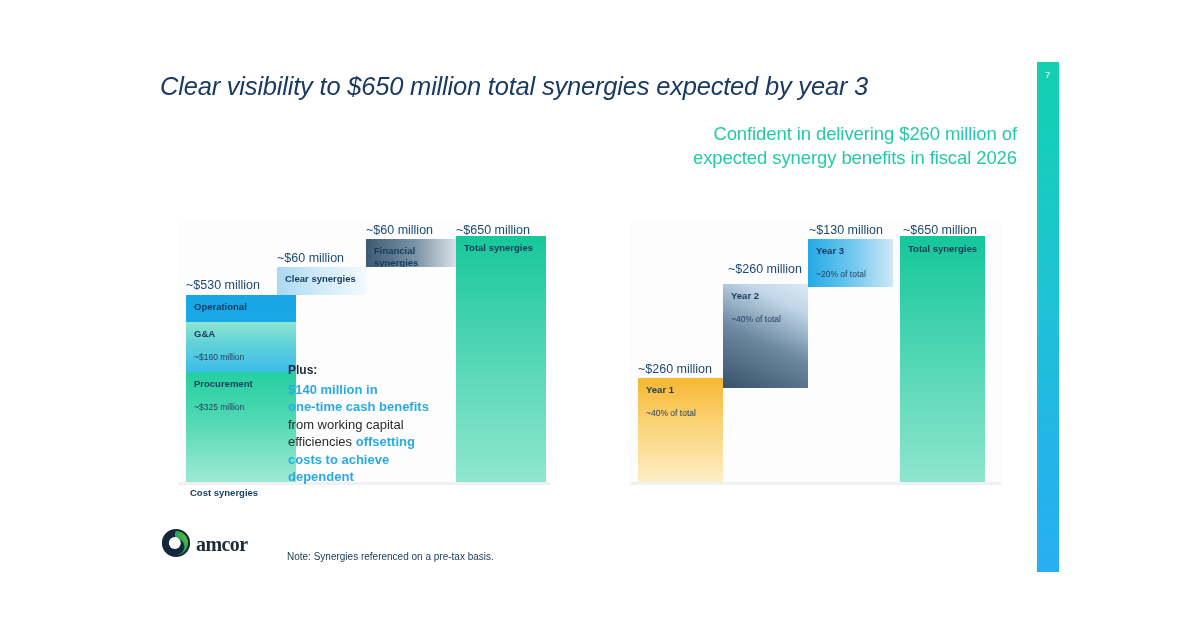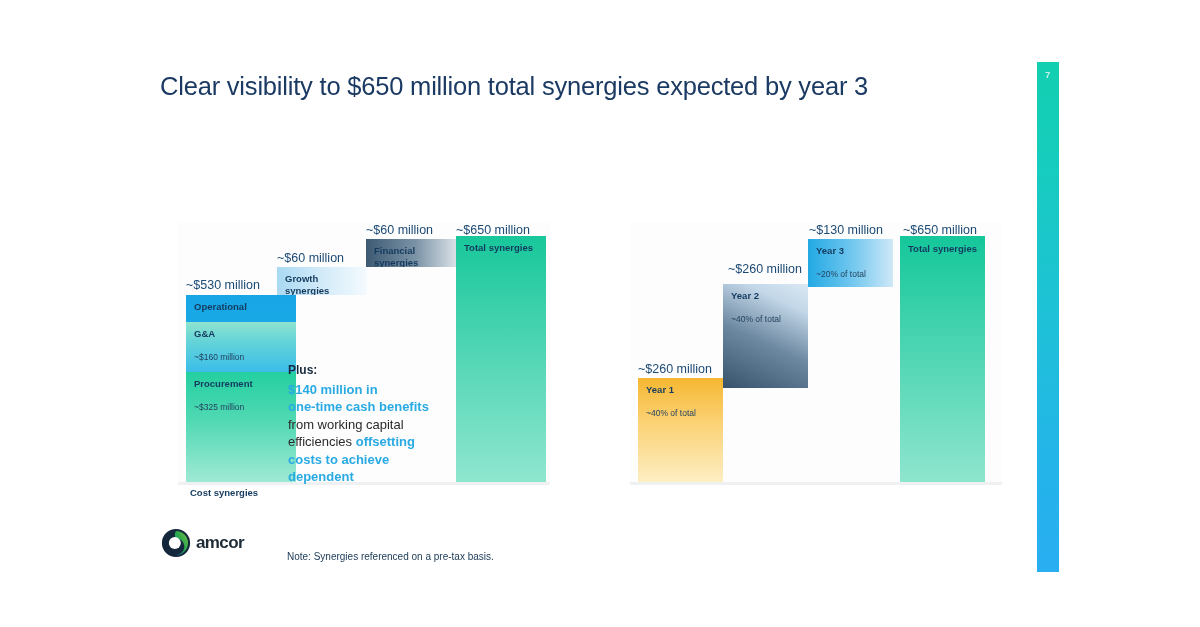--- a/index.html
+++ b/index.html
@@ -10,21 +10,21 @@
   .slide{position:relative;width:1200px;height:627px;background:#fff;}
 
   
   .page-rail{position:absolute;left:1037px;top:62px;width:22px;height:510px;
              background:linear-gradient(180deg,#13cfb0 0%,#16cdbd 18%,#1ec2d6 48%,#23b4e8 78%,#29aef2 100%);}
   .page-num{position:absolute;left:1037px;top:70px;width:22px;text-align:center;
             font-size:9px;font-weight:700;color:#c9f3ef;letter-spacing:.3px;}
 
   
   .title{position:absolute;left:160px;top:72px;width:860px;
-         font-size:25.5px;font-weight:400;color:#1b3a63;letter-spacing:-.2px;}
+         font-size:25.5px;font-weight:400;color:#1b3a63;letter-spacing:-.2px;font-style:italic;}
   .sub{position:absolute;font-size:18.5px;font-weight:400;color:#25c9a7;line-height:24px;letter-spacing:-.1px;}
   .sub-left{left:171px;top:122px;width:380px;}
   .sub-right{left:637px;top:122px;width:380px;text-align:right;}
 
   
   .panel{position:absolute;background:#fdfdfe;}
   .panel-left{left:178px;top:222px;width:372px;height:262px;}
   .panel-right{left:630px;top:222px;width:372px;height:262px;}
   .baseline{position:absolute;height:3px;background:#eef0f2;}
   .bl-left{left:178px;top:482px;width:372px;}
@@ -55,33 +55,34 @@
   
   .plus{position:absolute;left:288px;top:362px;width:160px;
         font-size:13px;line-height:17.5px;color:#2b2b2b;}
   .plus .hd{font-size:12px;font-weight:700;color:#14293d;display:block;margin-bottom:1px;}
   .plus .hi{color:#29aae3;font-weight:700;}
 
   .axis-note{position:absolute;left:190px;top:487px;font-size:9.5px;font-weight:700;color:#143a5e;}
 
   
   .logo{position:absolute;left:161px;top:528px;width:30px;height:30px;}
-  .logo-word{position:absolute;left:196px;top:533px;font-size:17px;font-weight:700;
-             color:#1d2b36;letter-spacing:-.6px;}
+  .logo-word{position:absolute;left:196px;top:533px;font-size:20px;font-weight:700;
+             color:#1d2b36;letter-spacing:-.6px;font-family:Liberation Serif, serif;}
   .note{position:absolute;left:287px;top:551px;font-size:10px;color:#22405c;}
 </style>
 </head>
 <body>
 
 <div class="slide">
 
   <div class="page-rail"></div>
   <div class="page-num">7</div>
 
   <div class="title">Clear visibility to $650 million total synergies expected by year 3</div>
+  <div class="sub sub-right">Confident in delivering $260 million of expected synergy benefits in fiscal 2026</div>
 
   <div class="panel panel-left"></div>
   <div class="baseline bl-left"></div>
 
   <div class="cap" style="left:186px;top:278px;">~$530 million</div>
   <div class="bar f-oper" style="left:186px;top:295px;width:110px;height:27px;">
     <div class="bar-lbl">
       <span>Operational</span>
       <span class="sm">~$45 million</span>
     </div>
@@ -94,21 +95,21 @@
   </div>
   <div class="bar f-proc" style="left:186px;top:372px;width:110px;height:110px;">
     <div class="bar-lbl">
       <span>Procurement</span>
       <span class="sm">~$325 million</span>
     </div>
   </div>
 
   <div class="cap" style="left:277px;top:251px;">~$60 million</div>
   <div class="bar f-growth" style="left:277px;top:267px;width:90px;height:28px;">
-    <div class="bar-lbl">Growth synergies</div>
+    <div class="bar-lbl">Clear synergies</div>
   </div>
 
   <div class="cap" style="left:366px;top:223px;">~$60 million</div>
   <div class="bar f-fin" style="left:366px;top:239px;width:90px;height:28px;">
     <div class="bar-lbl">Financial synergies</div>
   </div>
 
   <div class="cap" style="left:456px;top:223px;">~$650 million</div>
   <div class="bar f-total" style="left:456px;top:236px;width:90px;height:246px;">
     <div class="bar-lbl">Total synergies</div>

